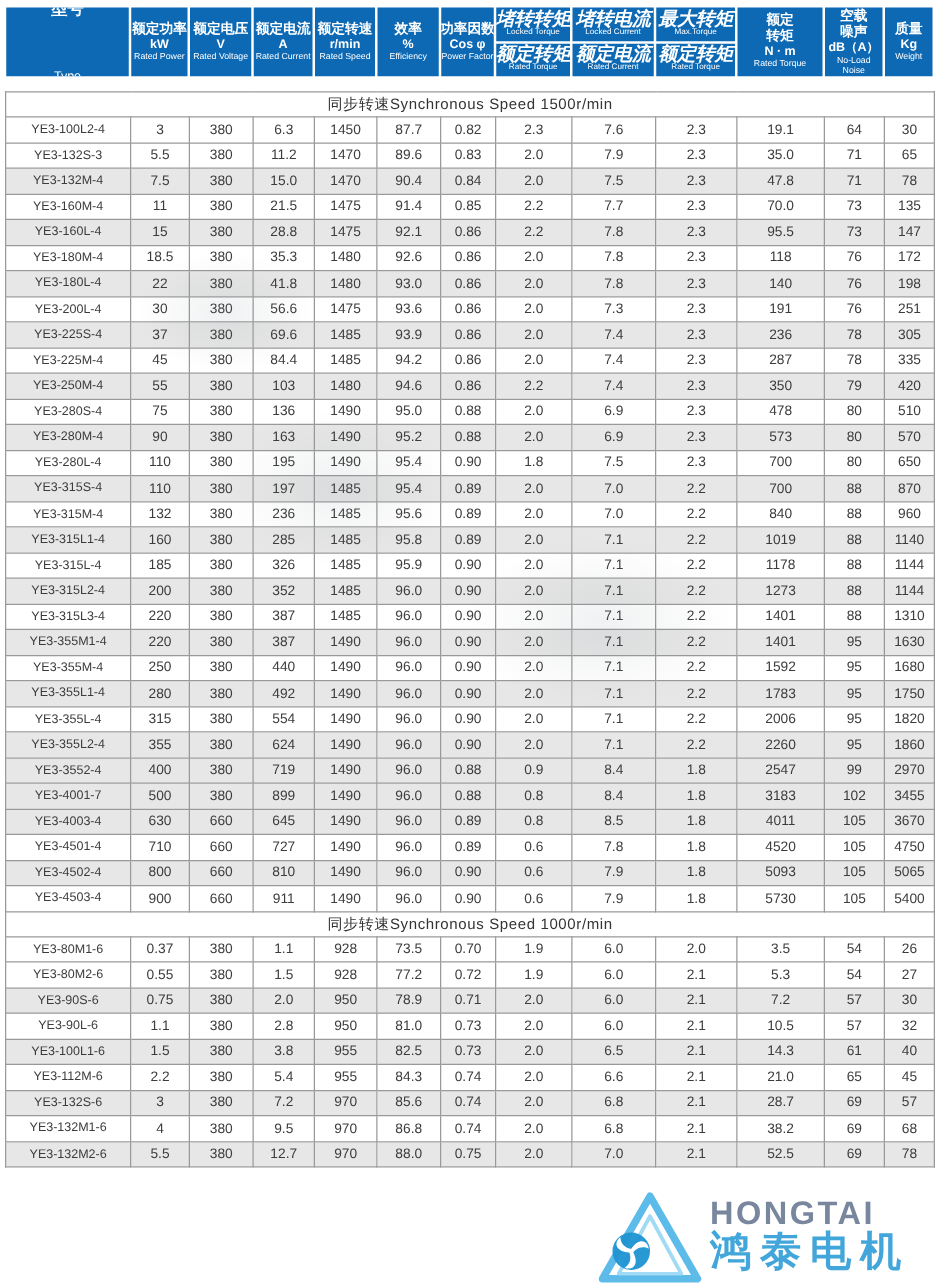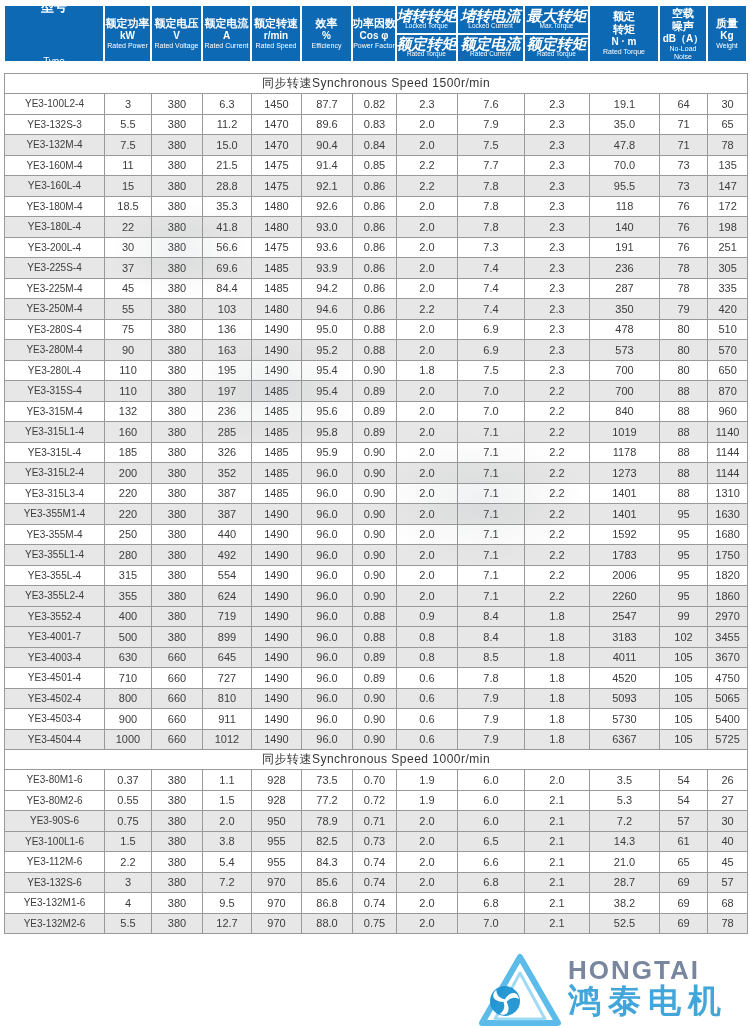--- a/index.html
+++ b/index.html
@@ -623,35 +623,20 @@
           <td>1490</td>
           <td>96.0</td>
           <td>0.90</td>
           <td>0.6</td>
           <td>7.9</td>
           <td>1.8</td>
           <td>5730</td>
           <td>105</td>
           <td>5400</td>
         </tr>
-        <tr class="alt">
-          <td class="model">YE3-4504-4</td>
-          <td>1000</td>
-          <td>660</td>
-          <td>1012</td>
-          <td>1490</td>
-          <td>96.0</td>
-          <td>0.90</td>
-          <td>0.6</td>
-          <td>7.9</td>
-          <td>1.8</td>
-          <td>6367</td>
-          <td>105</td>
-          <td>5725</td>
-        </tr>
       </tbody>
     <tbody>
       <tr class="section-row">
         <td colspan="13">同步转速Synchronous Speed 1000r/min</td>
       </tr>
     <tr>
           <td class="model">YE3-80M1-6</td>
           <td>0.37</td>
           <td>380</td>
           <td>1.1</td>
@@ -687,20 +672,35 @@
           <td>2.0</td>
           <td>950</td>
           <td>78.9</td>
           <td>0.71</td>
           <td>2.0</td>
           <td>6.0</td>
           <td>2.1</td>
           <td>7.2</td>
           <td>57</td>
           <td>30</td>
+        </tr>
+        <tr>
+          <td class="model">YE3-90L-6</td>
+          <td>1.1</td>
+          <td>380</td>
+          <td>2.8</td>
+          <td>950</td>
+          <td>81.0</td>
+          <td>0.73</td>
+          <td>2.0</td>
+          <td>6.0</td>
+          <td>2.1</td>
+          <td>10.5</td>
+          <td>57</td>
+          <td>32</td>
         </tr>
         <tr class="alt">
           <td class="model">YE3-100L1-6</td>
           <td>1.5</td>
           <td>380</td>
           <td>3.8</td>
           <td>955</td>
           <td>82.5</td>
           <td>0.73</td>
           <td>2.0</td>

